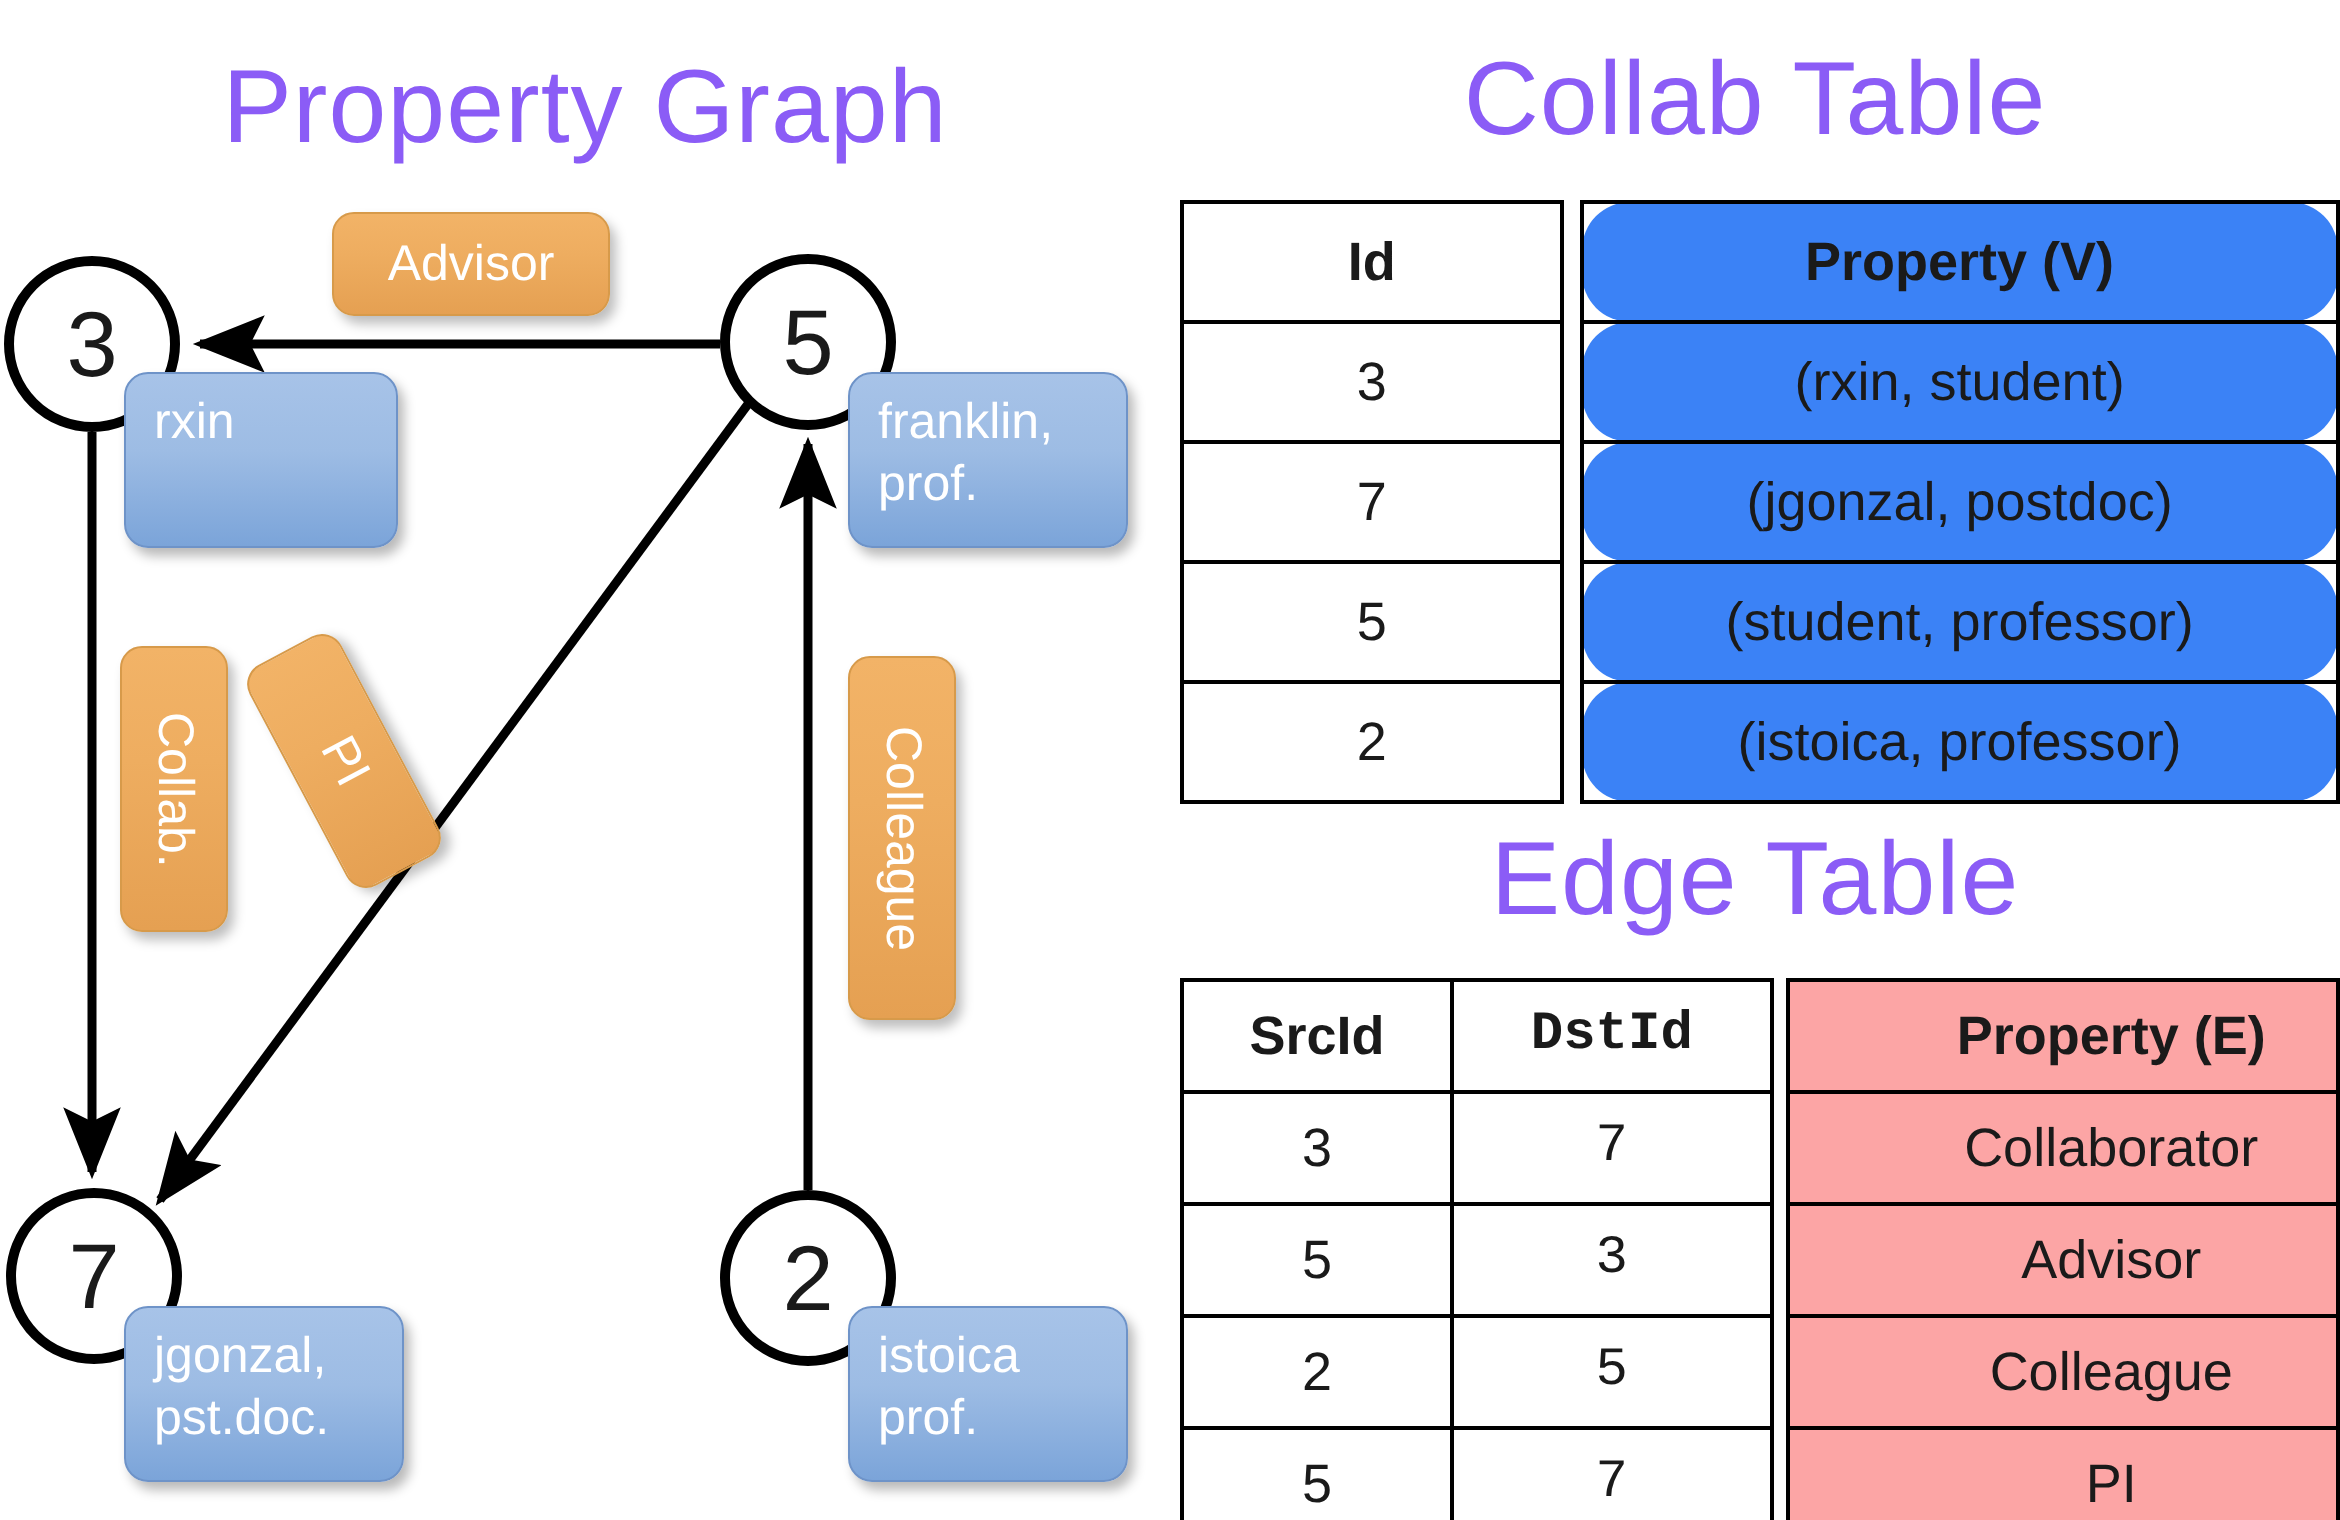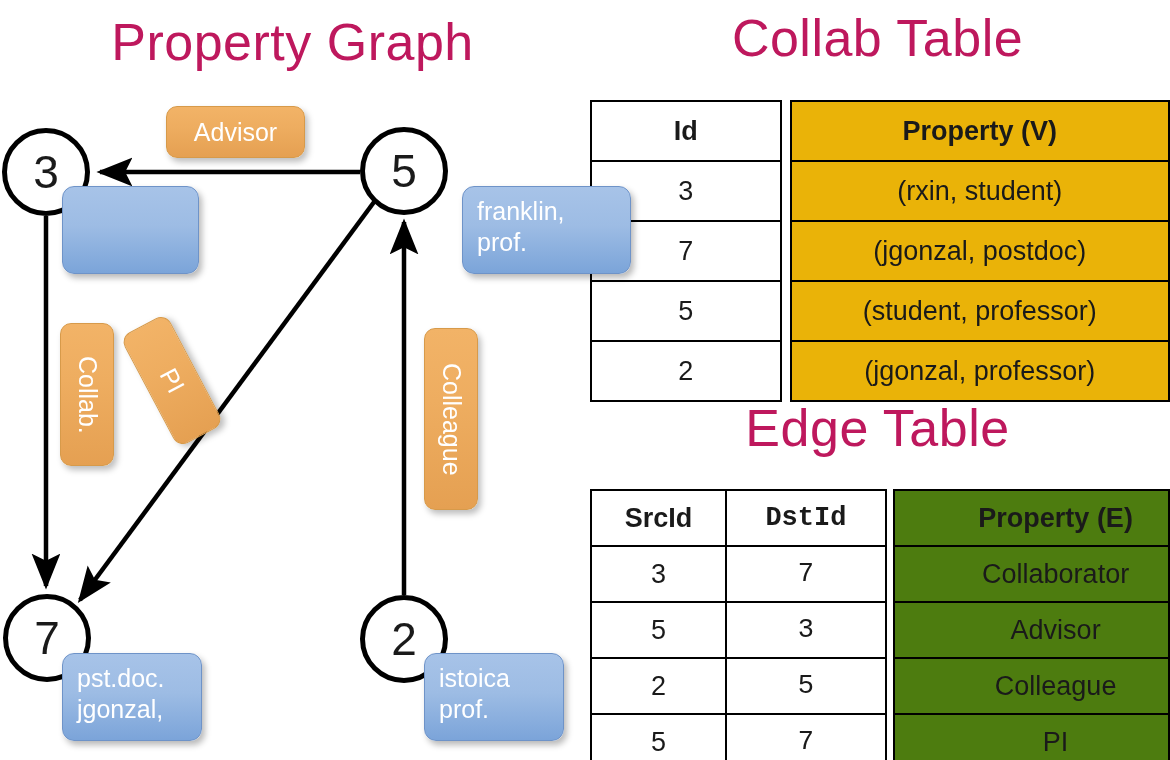--- a/index.html
+++ b/index.html
@@ -16,23 +16,24 @@
     color: #000000;
   }
 
   
   .title {
     position: absolute;
     font-family: "Liberation Sans", sans-serif;
     font-weight: 300;
     font-size: 52px;
     letter-spacing: 0.5px;
-    color: #be185d;
+    color: #8b5cf6;
     white-space: nowrap;
     text-align: center;
+    margin-top: 12px;
   }
   #title-property-graph { left: 0;   top: 12px;  width: 585px; }
   #title-vertex-table   { left: 585px; top: 8px; width: 585px; }
   #title-edge-table     { left: 585px; top: 398px; width: 585px; text-align: center; }
 
   
   #graph-panel {
     position: absolute;
     left: 0; top: 0;
     width: 585px; height: 760px;
@@ -75,21 +76,21 @@
     box-shadow: 3px 4px 6px rgba(0,0,0,0.28);
     color: #ffffff;
     font-size: 25px;
     font-weight: 300;
     font-family: "Liberation Sans", sans-serif;
     line-height: 1.22;
     padding: 9px 0 0 14px;
     z-index: 8;
   }
   #prop-rxin     { left: 62px;  top: 186px; width: 137px; height: 88px; }
-  #prop-franklin { left: 424px; top: 186px; width: 169px; height: 88px; margin-left: 38px; }
+  #prop-franklin { left: 424px; top: 186px; width: 140px; height: 88px; }
   #prop-jgonzal  { left: 62px;  top: 653px; width: 140px; height: 88px; }
   #prop-istoica  { left: 424px; top: 653px; width: 140px; height: 88px; }
 
   
   .edge-box {
     position: absolute;
     box-sizing: border-box;
     border-radius: 11px;
     border: 1px solid #d79a4a;
     background: linear-gradient(to bottom, #f2b367 0%, #eead60 40%, #e5a052 100%);
@@ -140,22 +141,22 @@
     text-align: center;
     font-size: 27px;
     font-weight: 300;
     color: #1a1a1a;
     padding: 0;
   }
   .tbl td.hdr {
     font-weight: bold;
     font-size: 27px;
   }
-  .tbl td.blue { background: #eab308; }
-  .tbl td.orange { background: #4d7c0f; padding-left: 48px; }
+  .tbl td.blue { background: #3b82f6; border-radius: 24px; }
+  .tbl td.orange { background: #fca5a5; padding-left: 48px; }
   .spacer { border: none !important; background: transparent !important; width: 8px; padding: 0 !important; }
 
   #vertex-table { left: 590px; top: 100px; }
   #vertex-table td.c-id   { width: 190px; height: 58px; }
   #vertex-table td.c-prop { width: 380px; height: 58px; }
 
   #edge-table { left: 590px; top: 489px; }
   #edge-table td.c-src  { width: 150px; height: 54px; }
   #edge-table td.c-dst  { width: 178px; height: 54px; font-family: Liberation Mono, monospace; }
   #edge-table td.c-eprop{ width: 245px; height: 54px; }
@@ -190,28 +191,29 @@
       <line x1="404" y1="595" x2="404" y2="222" stroke="#000" stroke-width="4.5" marker-end="url(#arrowhead)"></line>
     </g>
   </svg>
 
   <div class="node" id="node-3">3</div>
   <div class="node" id="node-5">5</div>
   <div class="node" id="node-7">7</div>
   <div class="node" id="node-2">2</div>
 
   <div class="prop-box" id="prop-rxin">
+    <div>rxin</div>
   </div>
   <div class="prop-box" id="prop-franklin">
     <div>franklin,</div>
     <div>prof.</div>
   </div>
   <div class="prop-box" id="prop-jgonzal">
+    <div>jgonzal,</div>
     <div>pst.doc.</div>
-    <div>jgonzal,</div>
   </div>
   <div class="prop-box" id="prop-istoica">
     <div>istoica</div>
     <div>prof.</div>
   </div>
 
   <div class="edge-box" id="edge-advisor">
     <span>Advisor</span>
   </div>
   <div class="edge-box" id="edge-collab">
@@ -245,21 +247,21 @@
     <td class="c-prop blue">(jgonzal, postdoc)</td>
   </tr>
   <tr>
     <td class="c-id">5</td>
     <td class="spacer"></td>
     <td class="c-prop blue">(student, professor)</td>
   </tr>
   <tr>
     <td class="c-id">2</td>
     <td class="spacer"></td>
-    <td class="c-prop blue">(jgonzal, professor)</td>
+    <td class="c-prop blue">(istoica, professor)</td>
   </tr>
 </tbody>
   </table>
 
 <div class="title" id="title-edge-table">Edge Table</div>
 
 <table class="tbl" id="edge-table">
   <tbody>
       <tr>
     <td class="c-src hdr">SrcId</td>

